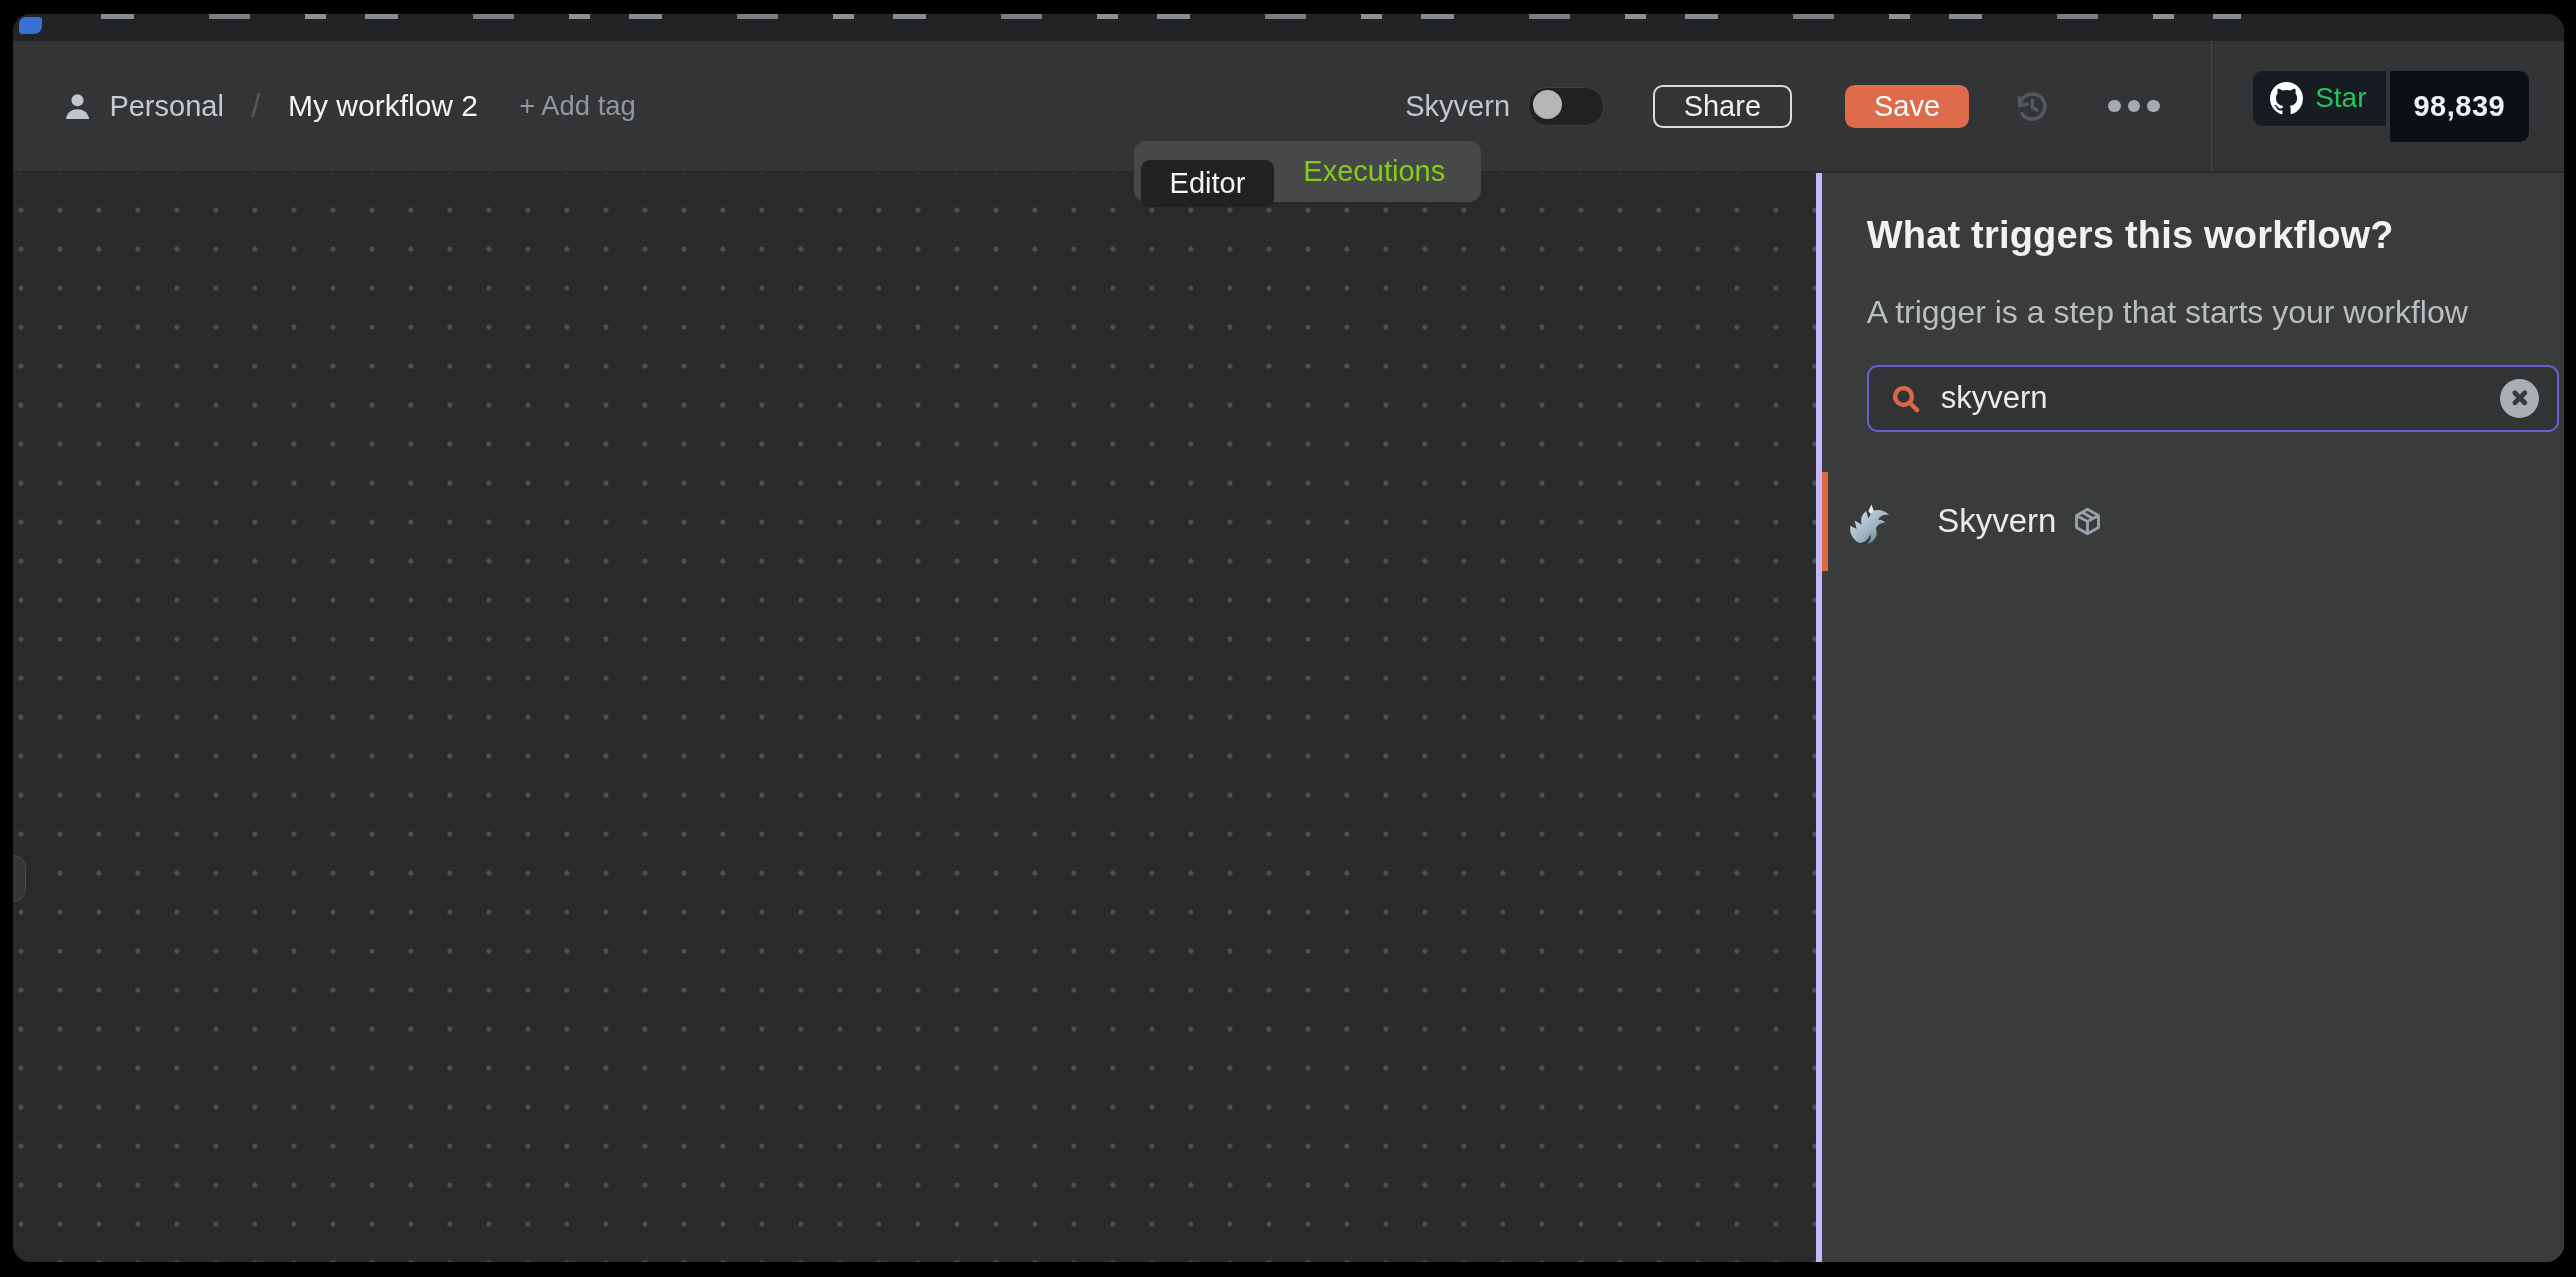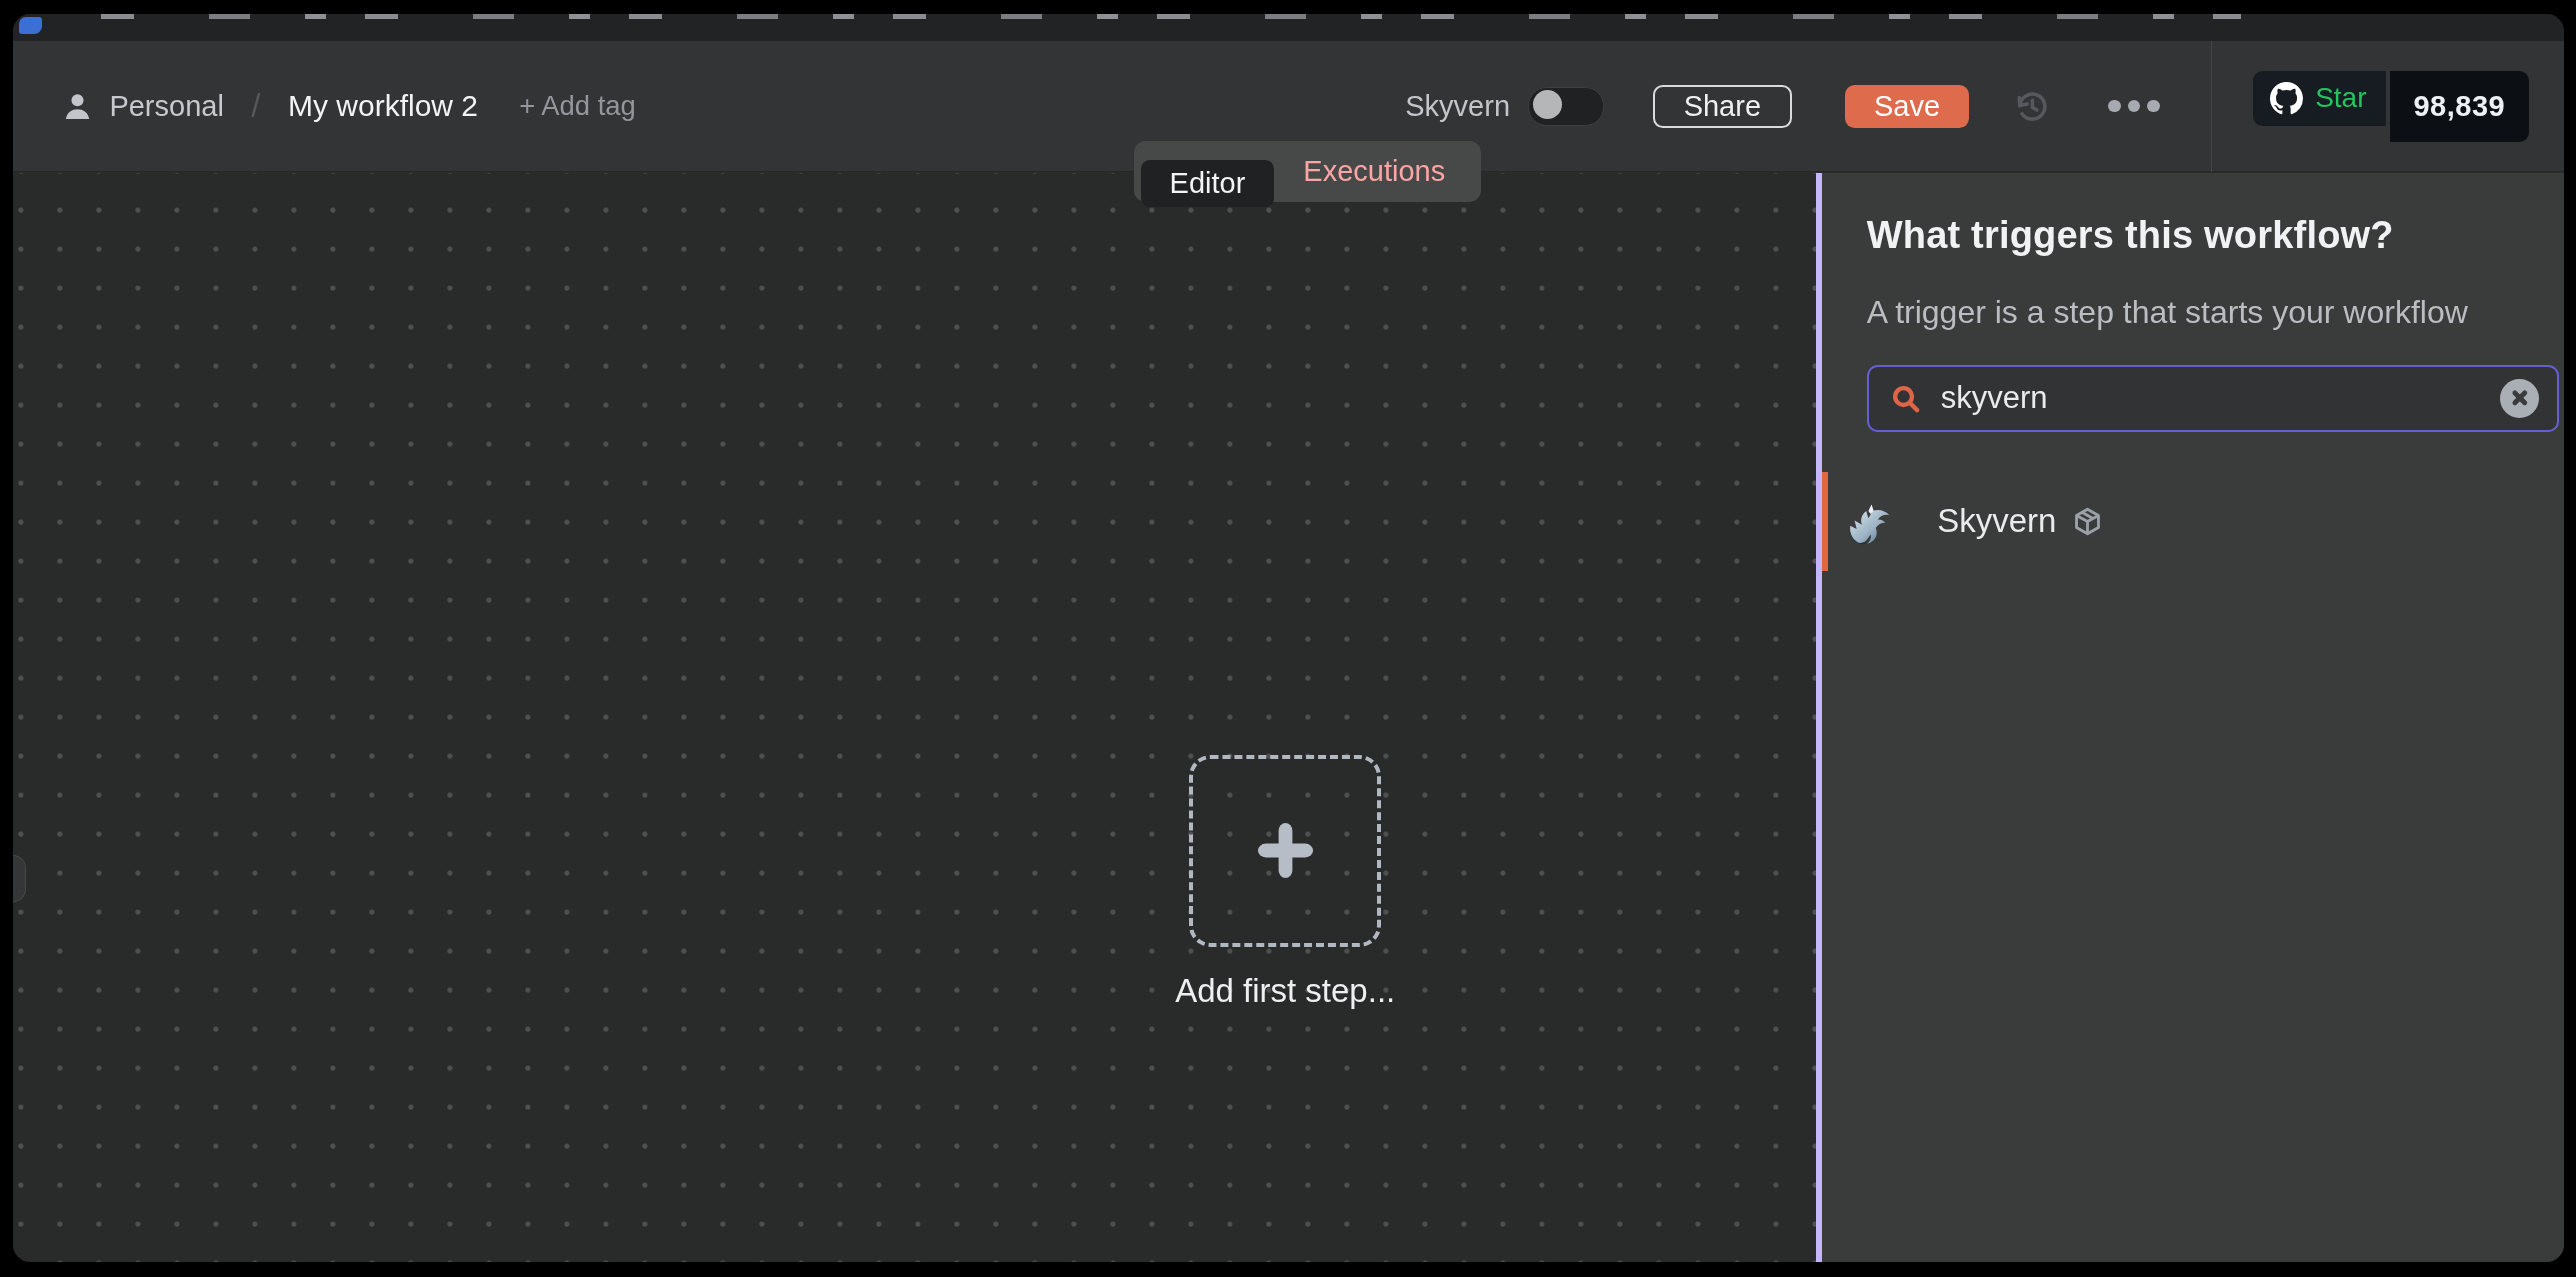--- a/index.html
+++ b/index.html
@@ -75,21 +75,21 @@
   }
   
   .view-tabs{
     position:absolute;left:1121px;top:127px;height:61px;z-index:5;
     background:#474949;border-radius:11.8px;display:flex;align-items:center;
     padding:0 6.9px;box-sizing:border-box;
   }
   .view-tab{height:47px;display:flex;align-items:center;padding:0 29px;
     font-size:29px;border-radius:8.8px;cursor:pointer;}
   .view-tab.active{background:#202122;color:#f3f4f5;margin-top:24px;}
-  .view-tab.inactive{color:#fca5a5;}
+  .view-tab.inactive{color:#84cc16;}
   
   .canvas{
     position:absolute;left:0;top:159px;width:1803px;bottom:0;
     background-color:#292a2a;
     background-image:radial-gradient(#4f5051 2.5px, transparent 2.6px);
     background-size:39px 39px;background-position:27.4px 17.6px;
   }
   .edge-handle{
     position:absolute;left:0;top:682px;width:12.7px;height:45px;
     background:#343637;border:1px solid #47484a;border-left:none;
@@ -187,29 +187,20 @@
     </div>
   </div>
 
   <div class="view-tabs">
     <div class="view-tab active">Editor</div>
     <div class="view-tab inactive">Executions</div>
   </div>
 
   <div class="canvas">
     <div class="edge-handle"></div>
-    <div class="first-step">
-      <div class="first-step-box">
-        <svg class="plus-icon" viewBox="0 0 64 64">
-          <rect x="25" y="4" width="14" height="56" rx="7"></rect>
-          <rect x="4" y="25" width="56" height="14" rx="7"></rect>
-        </svg>
-      </div>
-      <div class="first-step-label">Add first step...</div>
-    </div>
   </div>
 
   <div class="panel">
     <div class="panel-title">What triggers this workflow?</div>
     <div class="panel-subtitle">A trigger is a step that starts your workflow</div>
 
     <div class="search-box">
       <svg class="mag" viewBox="0 0 24 24">
         <circle cx="10.5" cy="10.5" r="6.5"></circle>
         <line x1="15.5" y1="15.5" x2="21" y2="21"></line>

